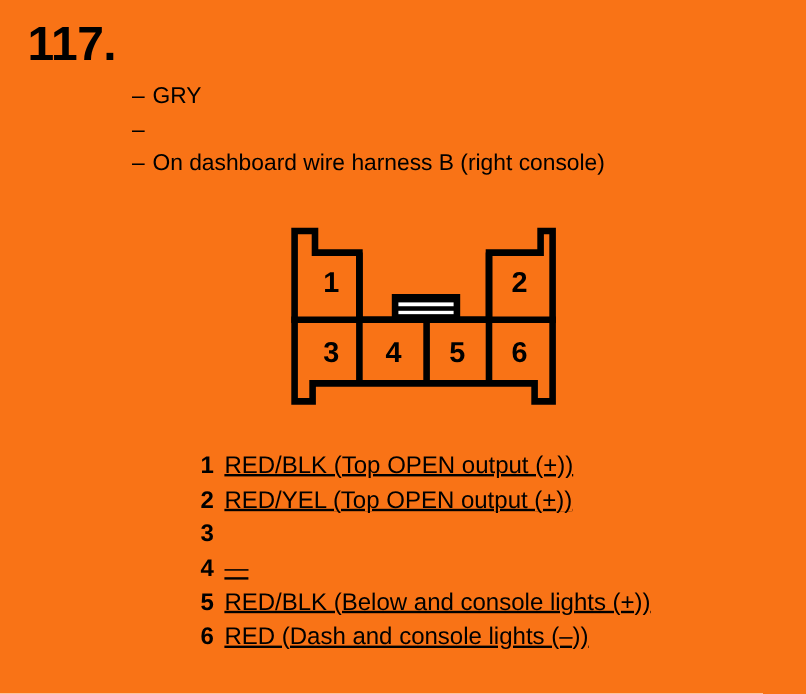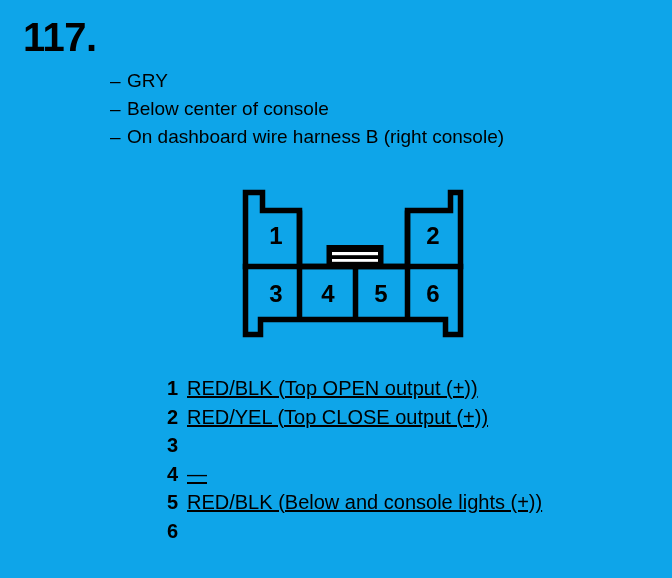--- a/index.html
+++ b/index.html
@@ -4,21 +4,21 @@
 <style>
   html, body {
     margin: 0;
     padding: 0;
     background: #ffffff;
   }
   #page {
     position: relative;
     width: 672px;
     height: 578px;
-    background: #0ea5e9;
+    background: #f97316;
     color: #000000;
     font-family: "Liberation Sans", sans-serif;
     overflow: hidden;
   }
   
   .title-row {
     position: absolute;
     left: 23px;
     top: 17px;
     display: flex;
@@ -95,21 +95,20 @@
     <span class="title-num">117.</span>
   </div>
 
   <div class="notes">
     <div class="note-row">
       <span class="note-marker">–</span>
       <span>GRY</span>
     </div>
     <div class="note-row">
       <span class="note-marker">–</span>
-      <span>Below center of console</span>
     </div>
     <div class="note-row">
       <span class="note-marker">–</span>
       <span>On dashboard wire harness B (right console)</span>
     </div>
   </div>
 
   <svg class="connector-svg" width="225" height="153" viewBox="240 186 225 153">
 
     <path d="M 245.5 192.5 H 262.5 V 210.5 H 299.5 V 266.5 H 407.5 V 210.5 H 450.5 V 192.5 H 460.5 V 334.5 H 445.5 V 319.5 H 260.5 V 334.5 H 245.5 Z" fill="none" stroke="#000000" stroke-width="5.5" stroke-linejoin="miter"></path>
@@ -130,31 +129,32 @@
     <text x="433" y="301.5">6</text>
   </svg>
 
   <div class="legend">
     <div class="legend-row">
       <span class="legend-pin">1</span>
       <span class="legend-desc">RED/BLK (Top OPEN output (+))</span>
     </div>
     <div class="legend-row">
       <span class="legend-pin">2</span>
-      <span class="legend-desc">RED/YEL (Top CLOSE output (+))</span>
+      <span class="legend-desc">RED/YEL (Top OPEN output (+))</span>
     </div>
     <div class="legend-row">
       <span class="legend-pin">3</span>
     </div>
     <div class="legend-row">
       <span class="legend-pin">4</span>
       <span class="legend-desc">—</span>
     </div>
     <div class="legend-row">
       <span class="legend-pin">5</span>
       <span class="legend-desc">RED/BLK (Below and console lights (+))</span>
     </div>
     <div class="legend-row">
       <span class="legend-pin">6</span>
+      <span class="legend-desc">RED (Dash and console lights (–))</span>
     </div>
   </div>
 
 </div>
 
 </body></html>

